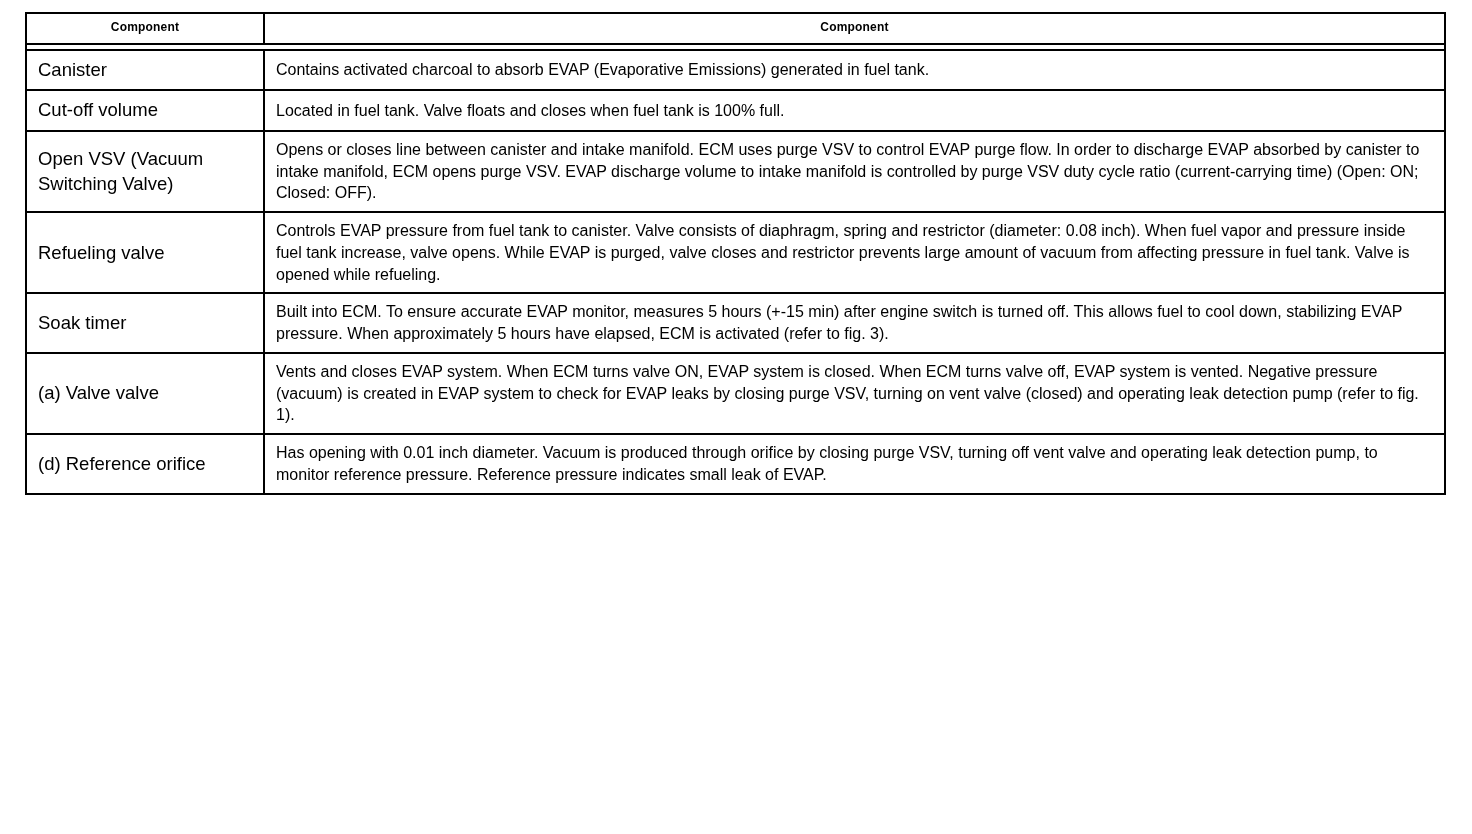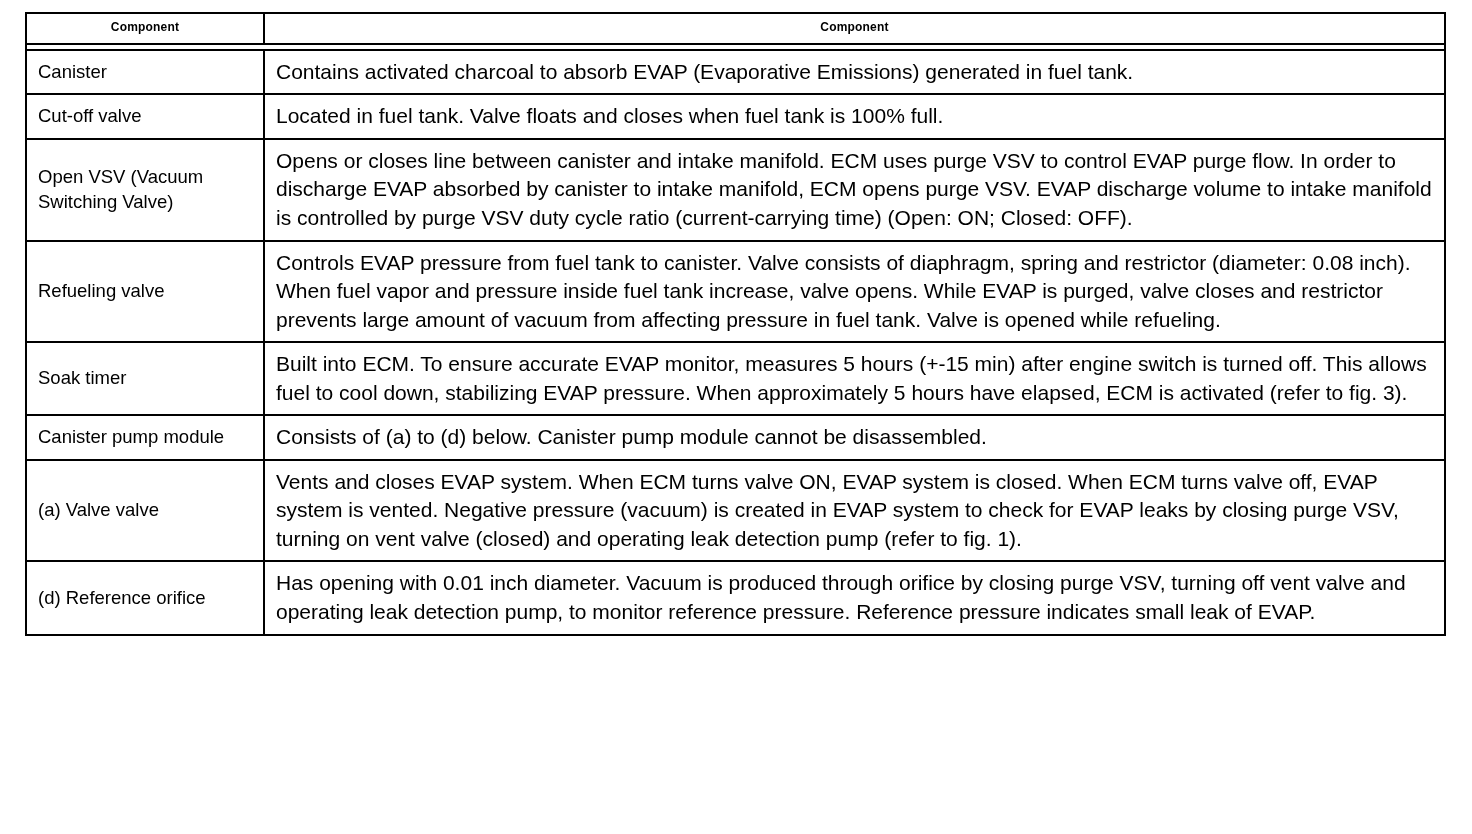--- a/index.html
+++ b/index.html
@@ -63,21 +63,21 @@
     background: #ffffff;
   }
 
   table.spec td.comp {
     font-size: 18.5px;
     line-height: 1.33;
     padding: 7px 8px 7px 11px;
     text-align: left;
   }
   table.spec td.oper {
-    font-size: 21px;
+    font-size: 16px;
     line-height: 1.36;
     padding: 7px 11px 7px 11px;
     text-align: left;
   }
 </style>
 </head>
 <body>
 
 <div class="page">
   <div class="table-wrap">
@@ -94,40 +94,36 @@
         <tr class="rule">
           <td colspan="2"></td>
         </tr>
       </thead>
       <tbody id="table-body">
           <tr>
             <td class="comp">Canister</td>
             <td class="oper">Contains activated charcoal to absorb EVAP (Evaporative Emissions) generated in fuel tank.</td>
           </tr>
           <tr>
-            <td class="comp">Cut-off valve</td>
+            <td class="comp">Cut-off volume</td>
             <td class="oper">Located in fuel tank. Valve floats and closes when fuel tank is 100% full.</td>
           </tr>
           <tr>
             <td class="comp">Open VSV (Vacuum Switching Valve)</td>
             <td class="oper">Opens or closes line between canister and intake manifold. ECM uses purge VSV to control EVAP purge flow. In order to discharge EVAP absorbed by canister to intake manifold, ECM opens purge VSV. EVAP discharge volume to intake manifold is controlled by purge VSV duty cycle ratio (current-carrying time) (Open: ON; Closed: OFF).</td>
           </tr>
           <tr>
             <td class="comp">Refueling valve</td>
             <td class="oper">Controls EVAP pressure from fuel tank to canister. Valve consists of diaphragm, spring and restrictor (diameter: 0.08 inch). When fuel vapor and pressure inside fuel tank increase, valve opens. While EVAP is purged, valve closes and restrictor prevents large amount of vacuum from affecting pressure in fuel tank. Valve is opened while refueling.</td>
           </tr>
           <tr>
             <td class="comp">Soak timer</td>
             <td class="oper">Built into ECM. To ensure accurate EVAP monitor, measures 5 hours (+-15 min) after engine switch is turned off. This allows fuel to cool down, stabilizing EVAP pressure. When approximately 5 hours have elapsed, ECM is activated (refer to fig. 3).</td>
           </tr>
           <tr>
-            <td class="comp">Canister pump module</td>
-            <td class="oper">Consists of (a) to (d) below. Canister pump module cannot be disassembled.</td>
-          </tr>
-          <tr>
             <td class="comp">(a) Valve valve</td>
             <td class="oper">Vents and closes EVAP system. When ECM turns valve ON, EVAP system is closed. When ECM turns valve off, EVAP system is vented. Negative pressure (vacuum) is created in EVAP system to check for EVAP leaks by closing purge VSV, turning on vent valve (closed) and operating leak detection pump (refer to fig. 1).</td>
           </tr>
           <tr>
             <td class="comp">(d) Reference orifice</td>
             <td class="oper">Has opening with 0.01 inch diameter. Vacuum is produced through orifice by closing purge VSV, turning off vent valve and operating leak detection pump, to monitor reference pressure. Reference pressure indicates small leak of EVAP.</td>
           </tr>
         </tbody>
     </table>
   </div>

